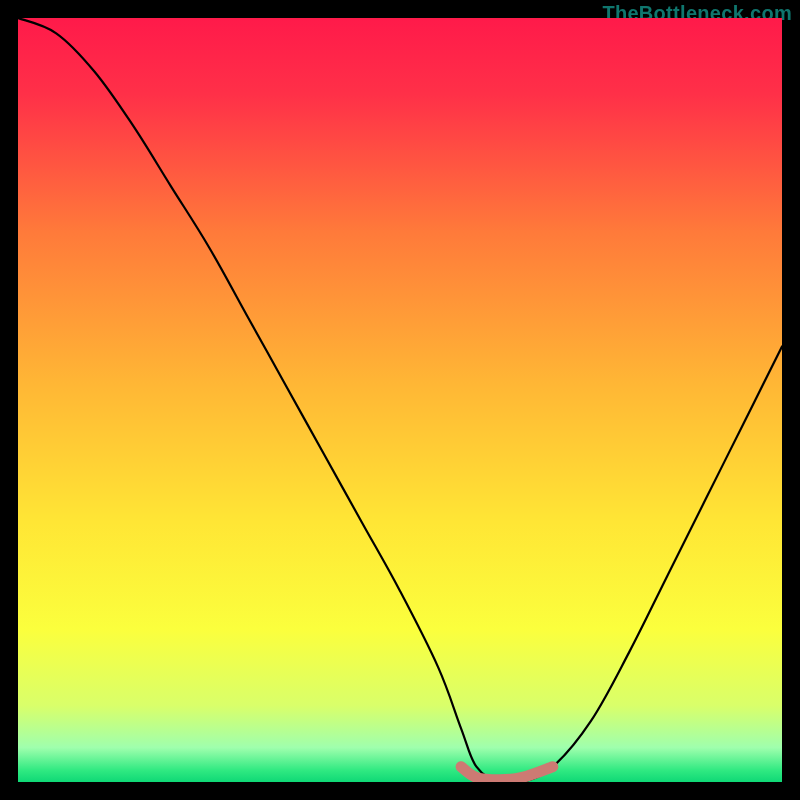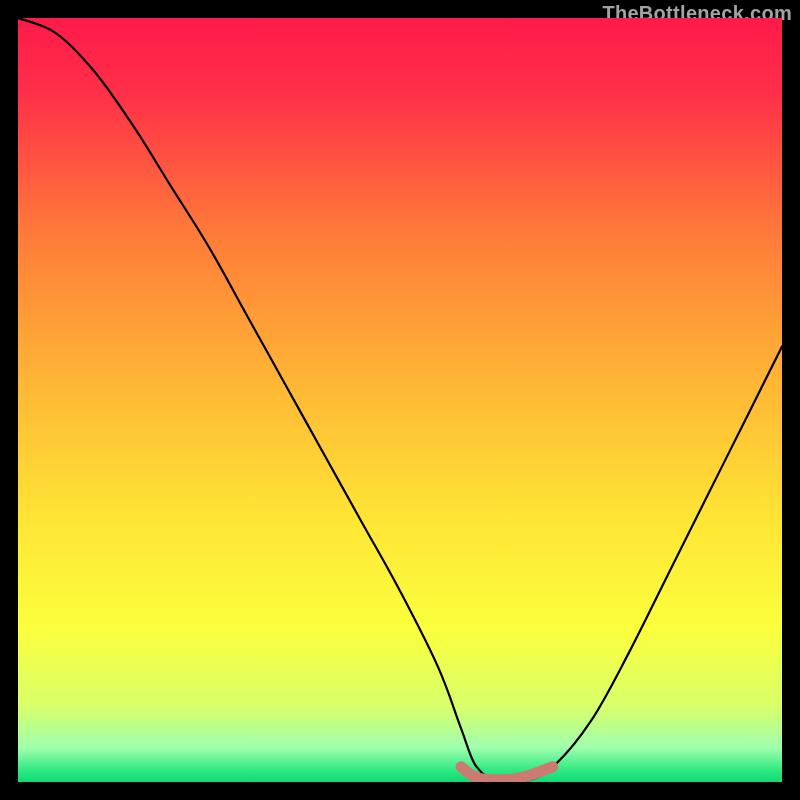--- a/index.html
+++ b/index.html
@@ -26,21 +26,21 @@
     height: 764px;
     overflow: hidden;
   }
   .attribution {
     position: absolute;
     top: 2px;
     right: 8px;
     font-family: Arial, Helvetica, sans-serif;
     font-size: 20px;
     font-weight: 600;
-    color: #a3a3a3;
+    color: #0f766e;
     letter-spacing: 0.3px;
   }
   svg { display: block; }
 </style>
 </head>
 <body>
 
 <div class="frame">
   <div class="attribution">TheBottleneck.com</div>
   <div class="plot">

